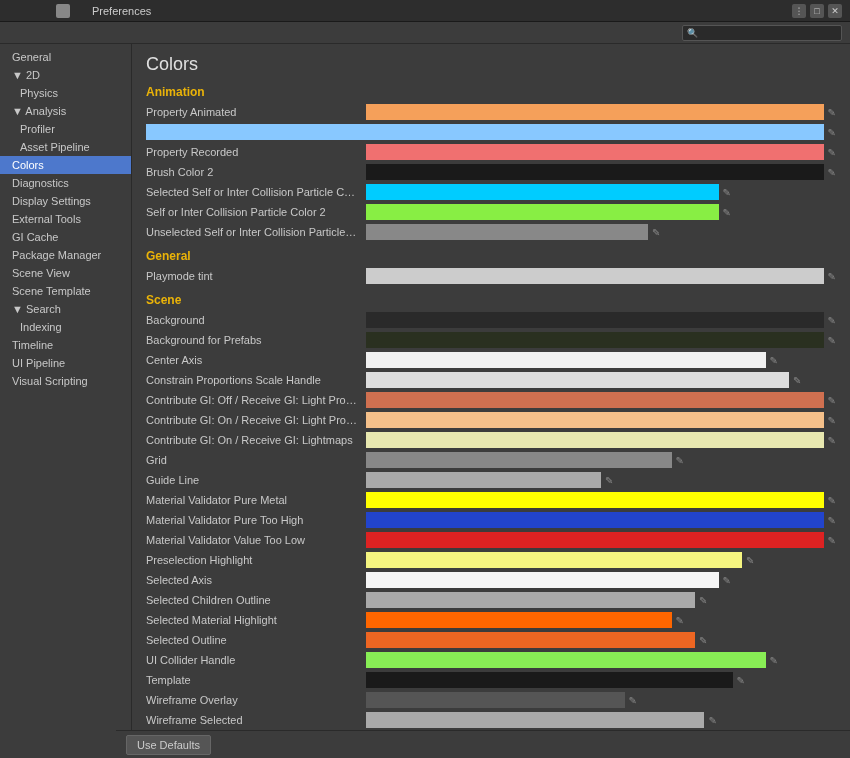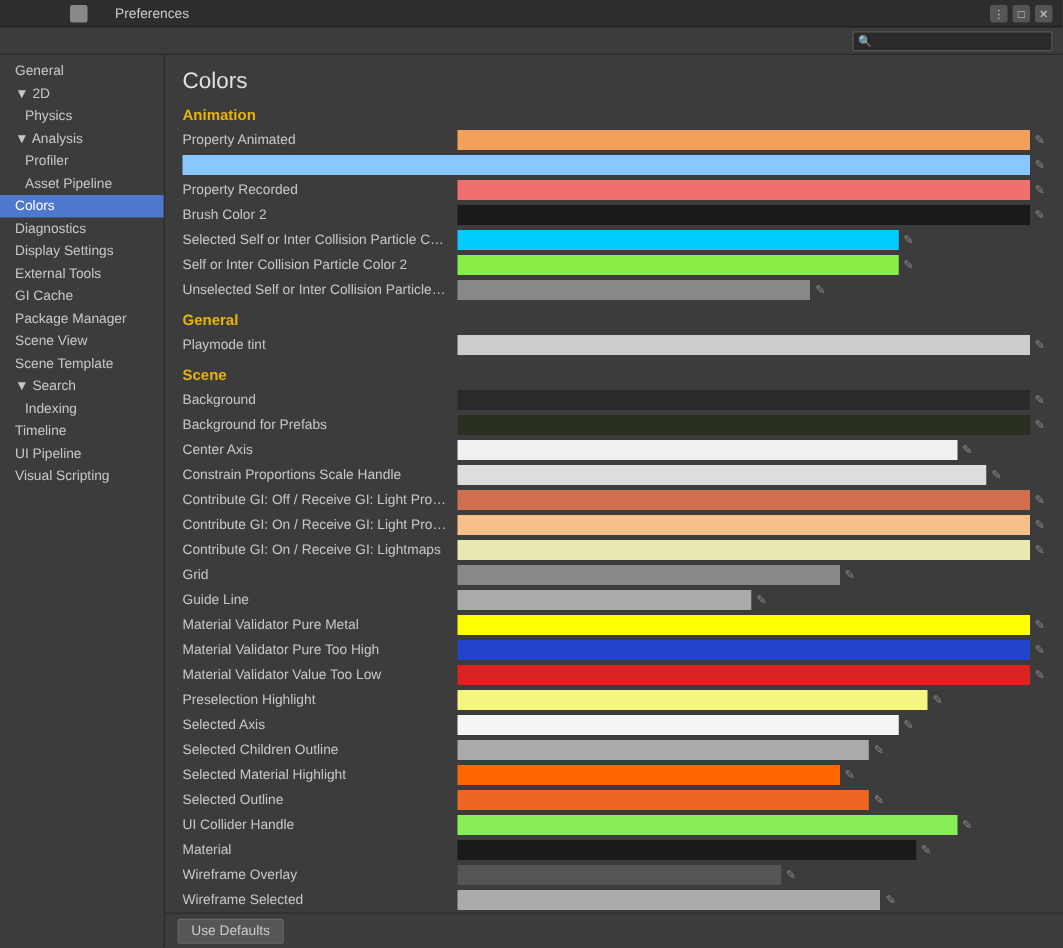--- a/index.html
+++ b/index.html
@@ -155,21 +155,21 @@
     .edit-icon {
       margin-left: 4px;
       color: #888;
       font-size: 10px;
       cursor: pointer;
       flex-shrink: 0;
     }
     .bottom-bar {
       position: absolute;
       bottom: 0;
-      left: 132px;
+      left: 116px;
       right: 0;
       height: 28px;
       background: #3c3c3c;
       border-top: 1px solid #2a2a2a;
       display: flex;
       align-items: center;
       padding: 0 10px;
     }
     .use-defaults-btn {
       background: #555;
@@ -406,21 +406,21 @@
           </div>
         </div>
         <div class="color-row">
           <div class="color-label">UI Collider Handle</div>
           <div class="color-bar-container">
             <div class="color-bar" style="background-color: rgb(136, 238, 85); width: 85%;"></div>
             <span class="edit-icon">✎</span>
           </div>
         </div>
         <div class="color-row">
-          <div class="color-label">Material</div>
+          <div class="color-label">Template</div>
           <div class="color-bar-container">
             <div class="color-bar" style="background-color: rgb(26, 26, 26); width: 78%;"></div>
             <span class="edit-icon">✎</span>
           </div>
         </div>
         <div class="color-row">
           <div class="color-label">Wireframe Overlay</div>
           <div class="color-bar-container">
             <div class="color-bar" style="background-color: rgb(85, 85, 85); width: 55%;"></div>
             <span class="edit-icon">✎</span>

